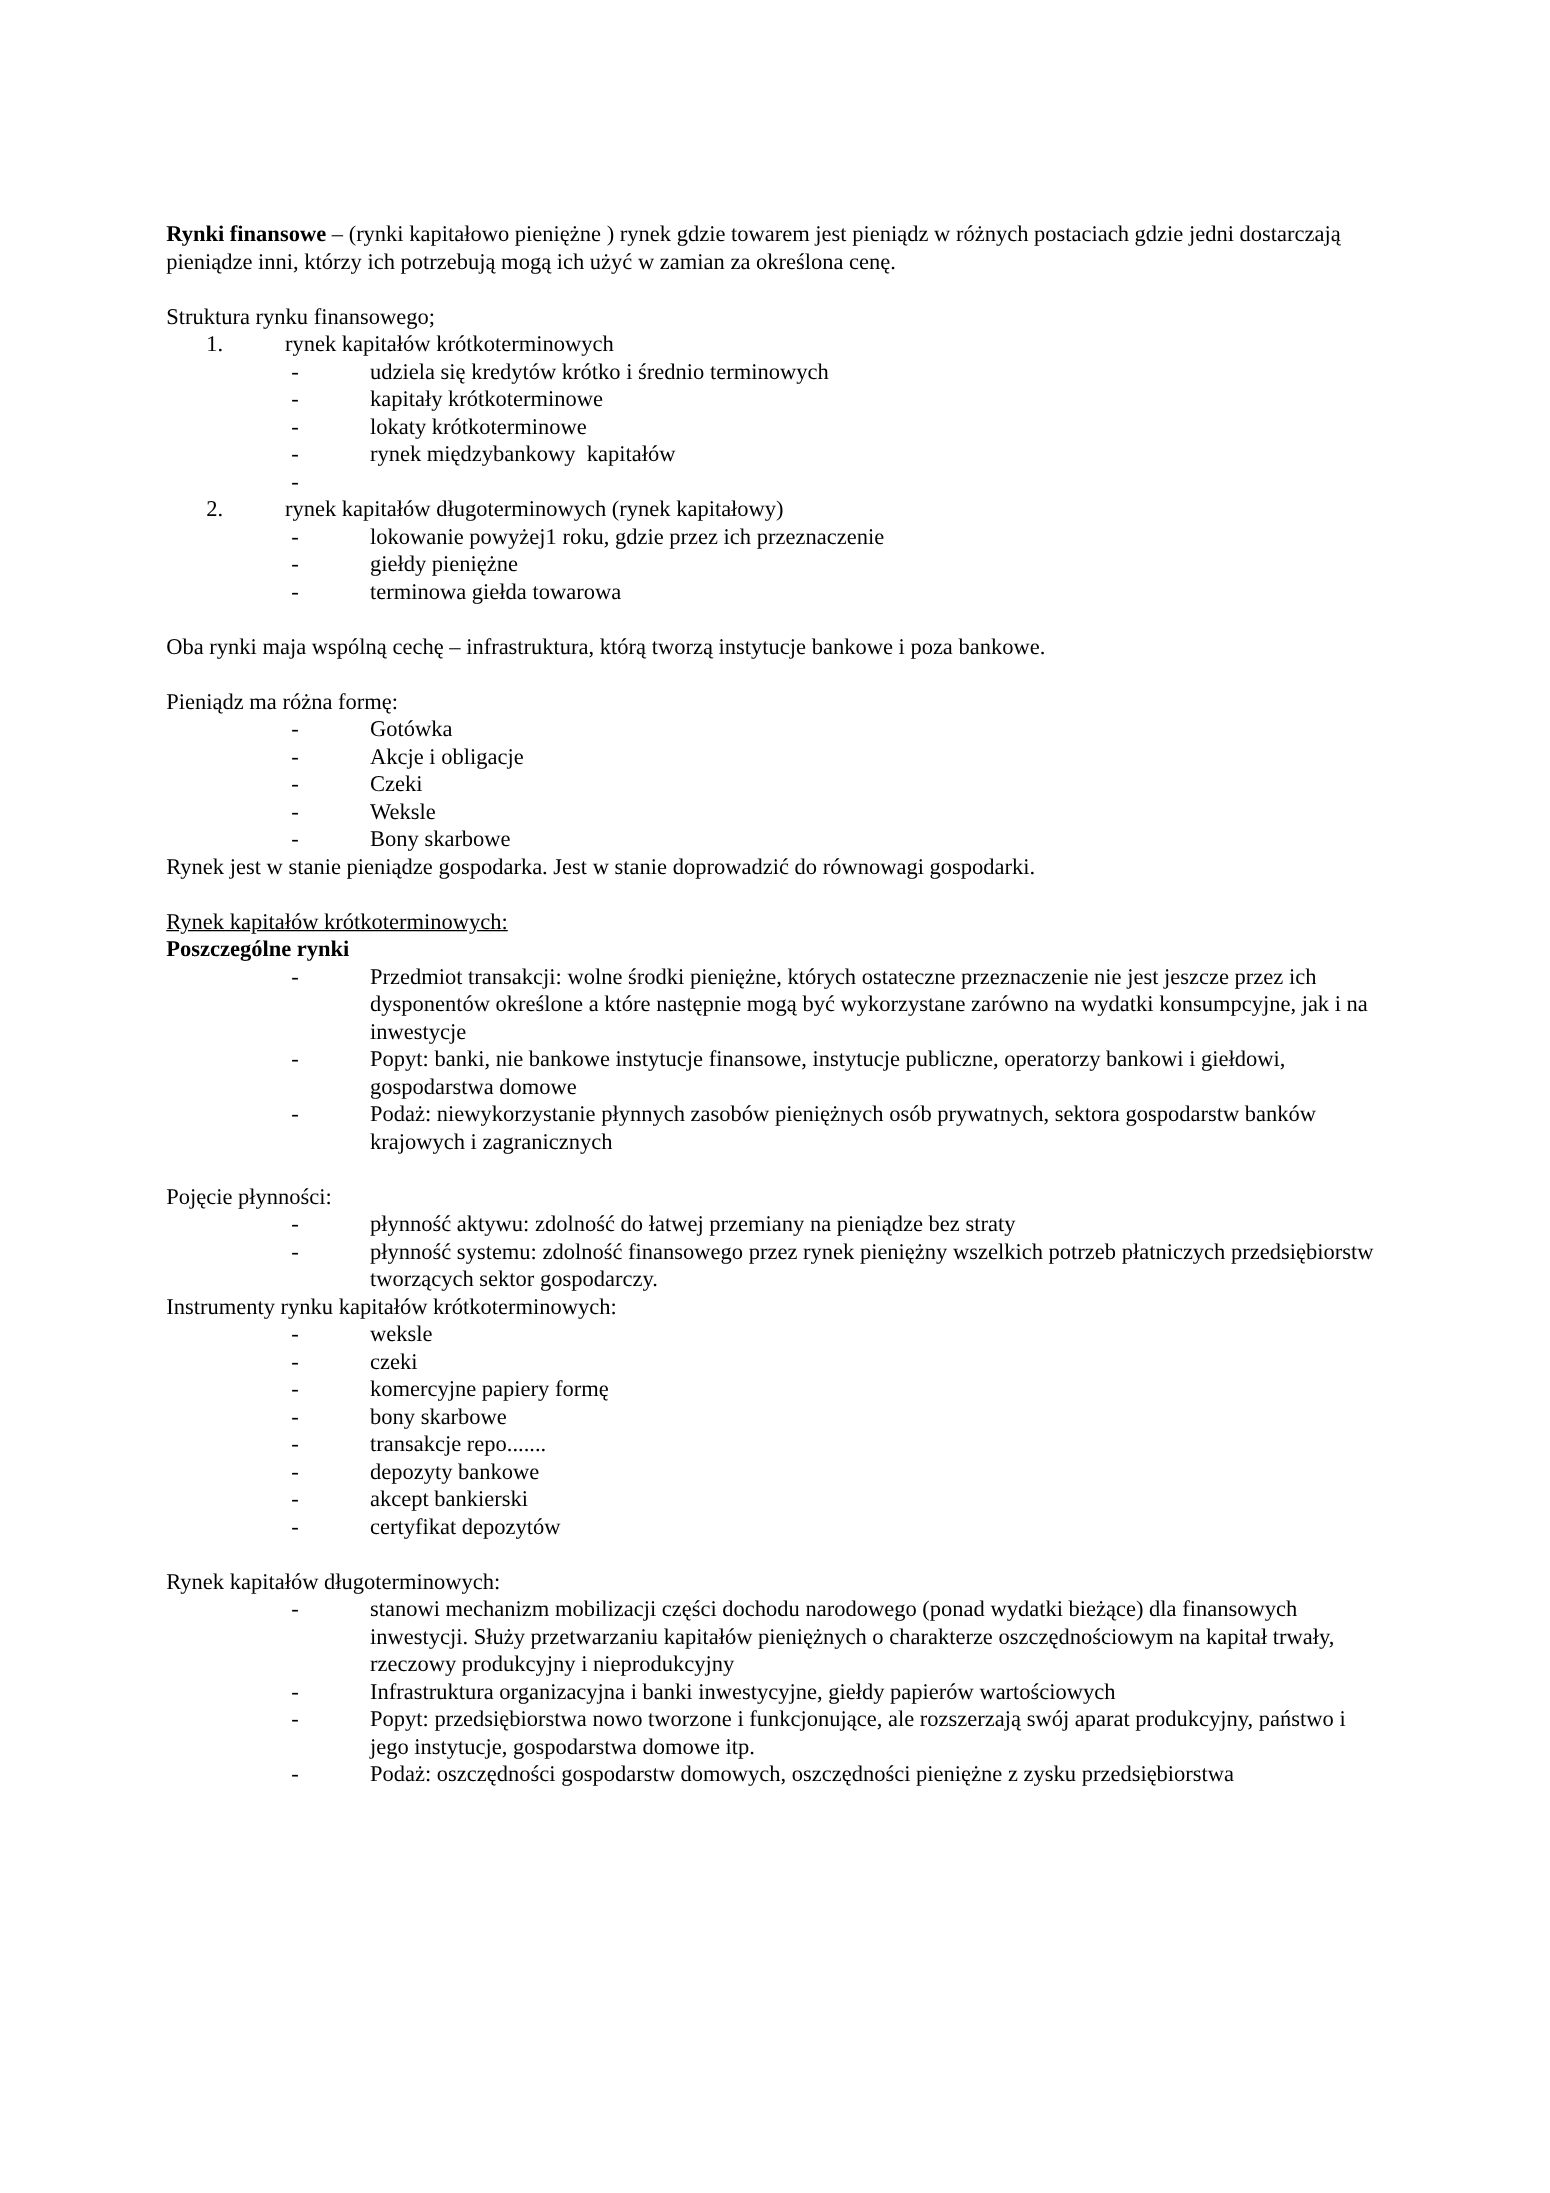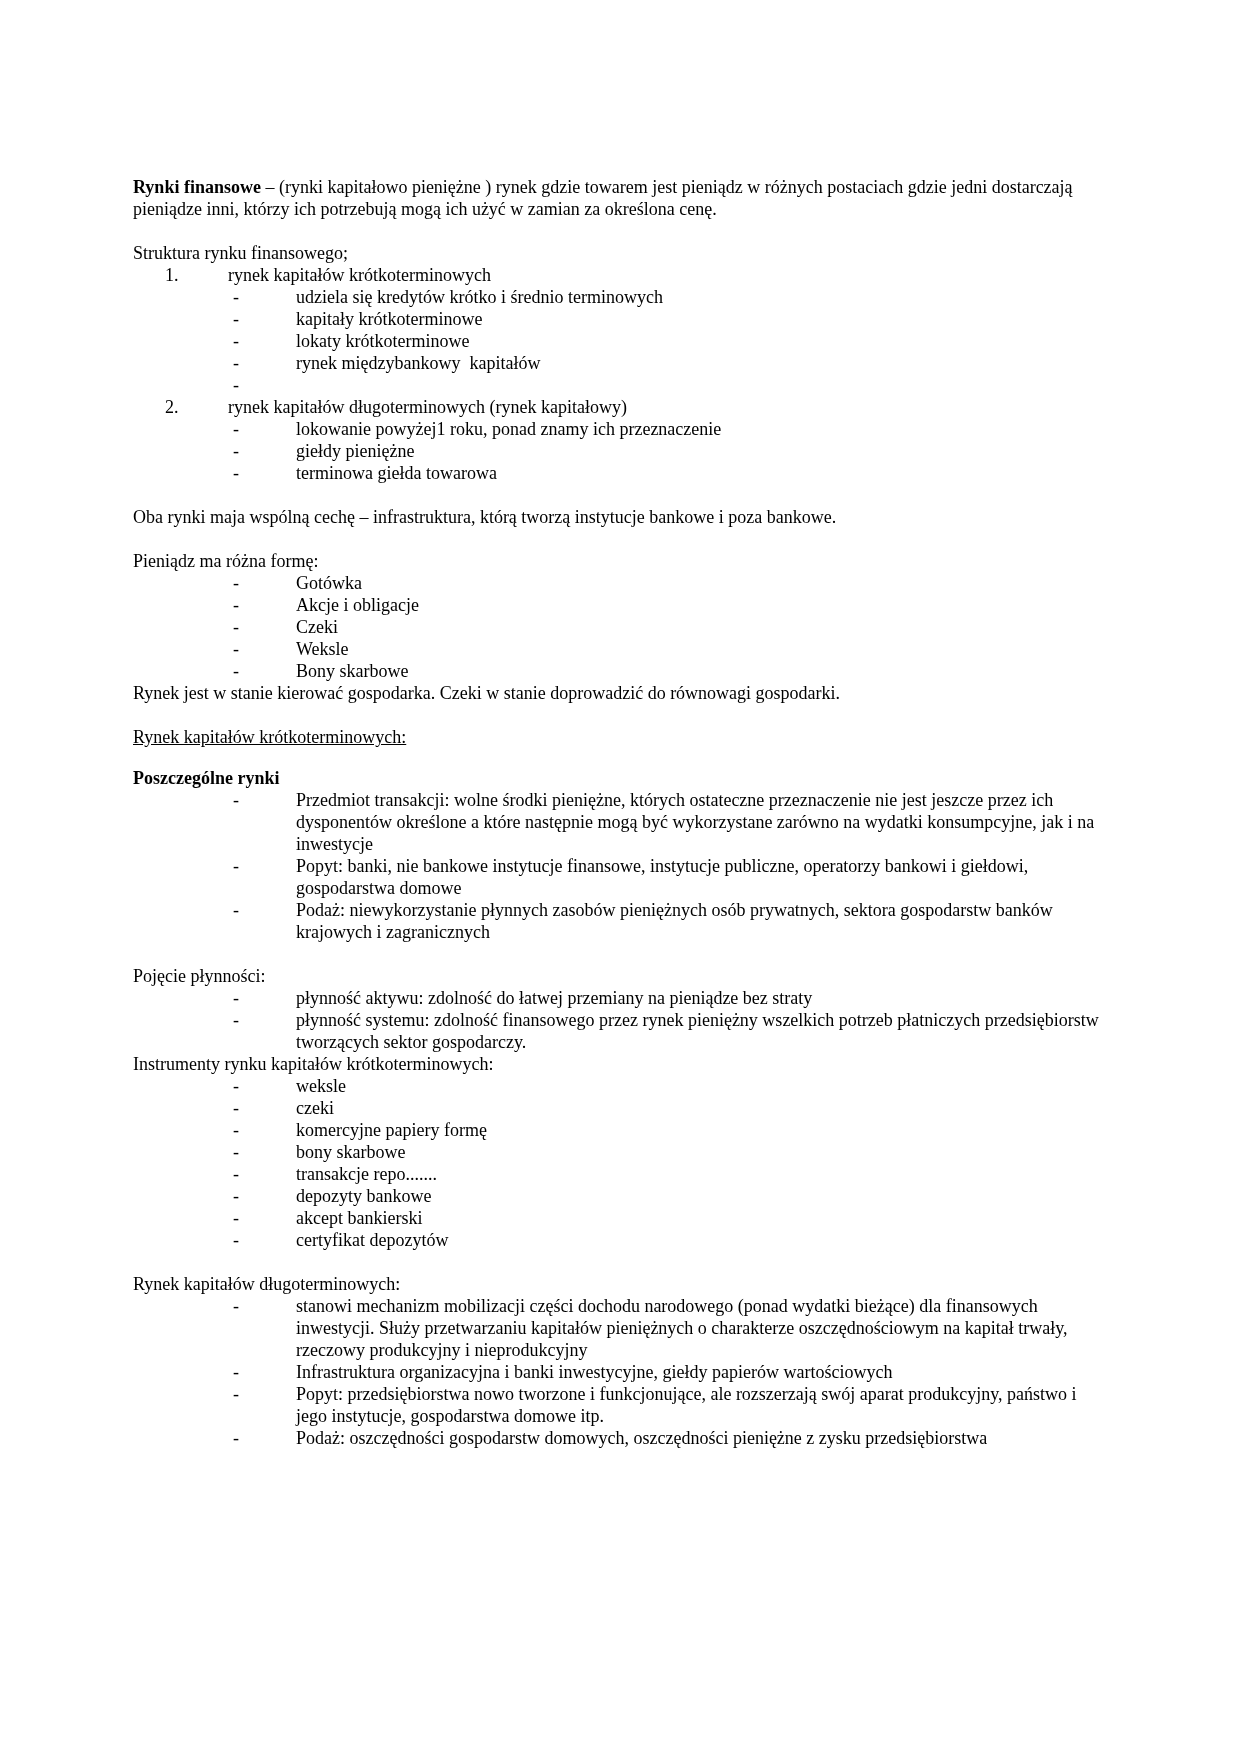--- a/index.html
+++ b/index.html
@@ -20,21 +20,21 @@
     color: #000000;
   }
   .content {
     position: absolute;
     left: 133px;
     top: 176px;
     width: 978px;
   }
   .para { white-space: pre-wrap; }
   .gap { height: 22px; }
-  .bold { font-weight: 700; margin-top: 19px; }
+  .bold { font-weight: 700; }
   .underline { text-decoration: underline; }
   .li { display: flex; align-items: flex-start; }
   .li .marker { flex: 0 0 35px; }
   .li .txt { flex: 1 1 auto; white-space: pre-wrap; margin-left: 28px; }
   .li.lvl1 { padding-left: 32px; }
   .li.lvl2 { padding-left: 100px; }
 </style>
 </head>
 <body>
 
@@ -70,21 +70,21 @@
     <div class="li lvl2">
       <span class="marker">-</span>
     </div>
 
     <div class="li lvl1">
       <span class="marker">2.</span>
       <span class="txt">rynek kapitałów długoterminowych (rynek kapitałowy)</span>
     </div>
     <div class="li lvl2">
       <span class="marker">-</span>
-      <span class="txt">lokowanie powyżej1 roku, ponad znamy ich przeznaczenie</span>
+      <span class="txt">lokowanie powyżej1 roku, gdzie przez ich przeznaczenie</span>
     </div>
     <div class="li lvl2">
       <span class="marker">-</span>
       <span class="txt">giełdy pieniężne</span>
     </div>
     <div class="li lvl2">
       <span class="marker">-</span>
       <span class="txt">terminowa giełda towarowa</span>
     </div>
 
@@ -108,21 +108,21 @@
       <span class="txt">Czeki</span>
     </div>
     <div class="li lvl2">
       <span class="marker">-</span>
       <span class="txt">Weksle</span>
     </div>
     <div class="li lvl2">
       <span class="marker">-</span>
       <span class="txt">Bony skarbowe</span>
     </div>
-    <p class="para">Rynek jest w stanie kierować gospodarka. Czeki w stanie doprowadzić do równowagi gospodarki.</p>
+    <p class="para">Rynek jest w stanie pieniądze gospodarka. Jest w stanie doprowadzić do równowagi gospodarki.</p>
 
     <div class="gap"></div>
 
     <p class="para underline">Rynek kapitałów krótkoterminowych:</p>
     <p class="para bold">Poszczególne rynki</p>
     <div class="li lvl2">
       <span class="marker">-</span>
       <span class="txt">Przedmiot transakcji: wolne środki pieniężne, których ostateczne przeznaczenie nie jest jeszcze przez ich dysponentów określone a które następnie mogą być wykorzystane zarówno na wydatki konsumpcyjne, jak i na inwestycje</span>
     </div>
     <div class="li lvl2">

